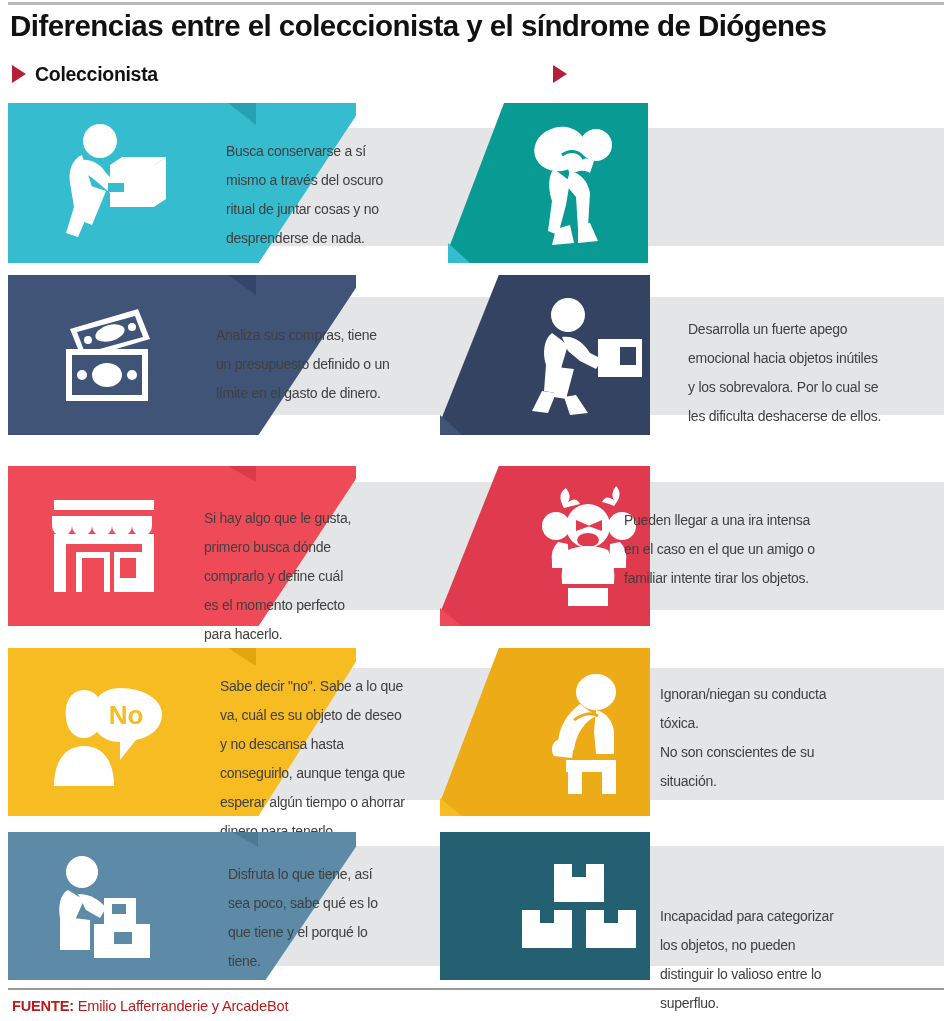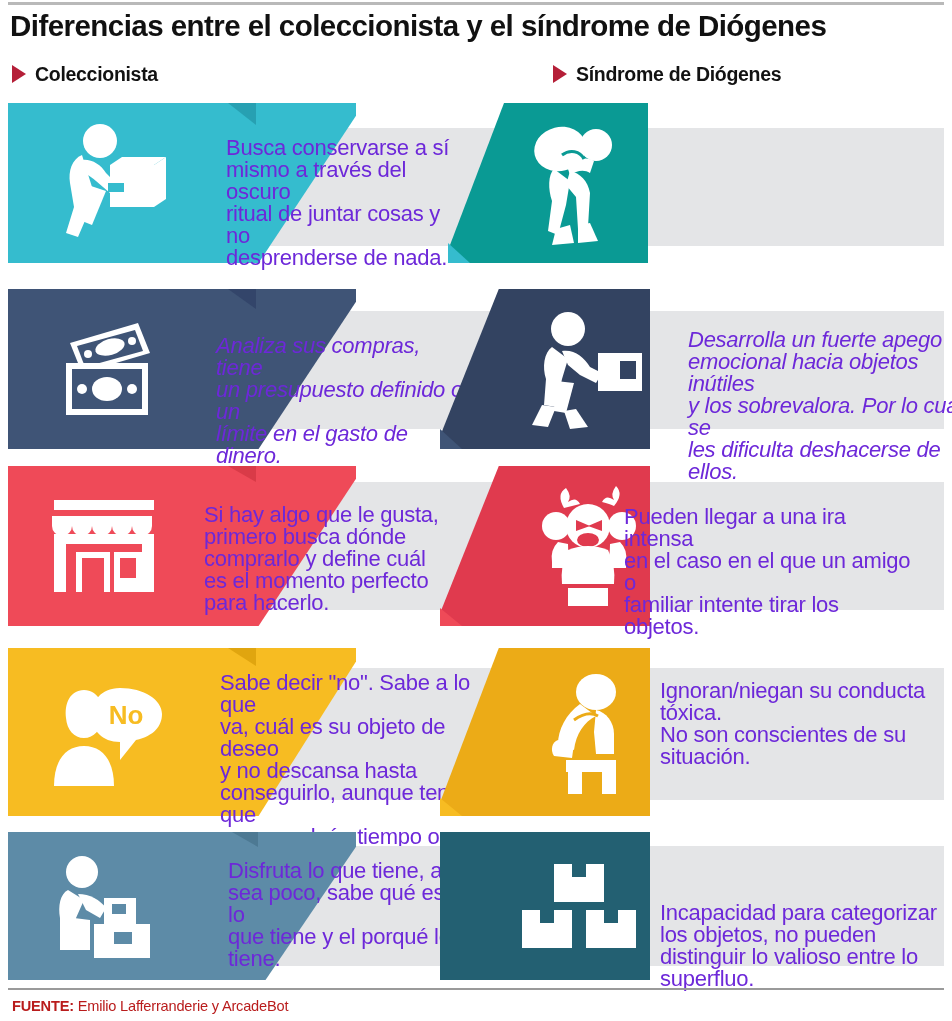--- a/index.html
+++ b/index.html
@@ -89,23 +89,23 @@
     clip-path: polygon(28% 0, 100% 0, 100% 100%, 0 100%, 0 92%);
   }
   .rfold {
     position: absolute;
     clip-path: polygon(0 0, 100% 100%, 0 100%);
   }
 
   
   .txt {
     position: absolute;
-    color: #6d28d9;
-    font-size: 22px;
-    line-height: 22px;
+    color: #404040;
+    font-size: 14px;
+    line-height: 29px;
     letter-spacing: -0.25px;
     white-space: pre-line;
   }
 
   
   .icon { position: absolute; }
   .icon svg { display: block; }
 
   
   .foot-rule {
@@ -132,21 +132,20 @@
 
   <h1 class="title">Diferencias entre el coleccionista y el síndrome de Diógenes</h1>
 
   <div class="colhead left">
     <span class="tri"></span>
     <span class="lbl">Coleccionista</span>
   </div>
 
   <div class="colhead right">
     <span class="tri"></span>
-    <span class="lbl">Síndrome de Diógenes</span>
   </div>
 
   <div class="row" style="top:103px;height:160px;">
     <div class="band" style="left:8px;top:25px;width:936px;height:118px;"></div>
 
     <div class="lpanel" style="top:0;width:348px;height:160px;background:#35bcce;"></div>
     <div class="lfold" style="left:228px;top:0;width:28px;height:22px;background:#27a0b2;"></div>
 
     <div class="icon" style="left:48px;top:18px;">
       <svg width="130" height="125" viewBox="0 0 130 125">
@@ -177,21 +176,21 @@
         <path d="M52 52 C62 54 70 62 72 74 L70 108 L60 110 L58 78 L48 66 Z" fill="#fff"></path>
         <path d="M48 44 C58 38 70 38 76 42 L72 54 C66 50 58 52 52 56 Z" fill="#fff"></path>
         <path d="M38 110 L52 106 L56 124 L34 126 Z" fill="#fff"></path>
         <path d="M60 106 L72 104 L80 122 L60 124 Z" fill="#fff"></path>
         <path d="M44 36 C52 30 62 32 66 40" stroke="#0a9a94" stroke-width="3" fill="none"></path>
       </svg>
     </div>
 
   </div>
 
-  <div class="row" style="top:289px;height:160px;font-style:italic;">
+  <div class="row" style="top:275px;height:160px;">
     <div class="band" style="left:8px;top:22px;width:936px;height:118px;"></div>
 
     <div class="lpanel" style="top:0;width:348px;height:160px;background:#3f5476;"></div>
     <div class="lfold" style="left:228px;top:0;width:28px;height:20px;background:#33456a;"></div>
 
     <div class="icon" style="left:40px;top:30px;">
       <svg width="136" height="102" viewBox="0 0 136 102">
         <path d="M30 24 L98 4 L110 34 L42 54 Z" fill="#fff"></path>
         <path d="M37 27 L95 11 L103 32 L45 48 Z" fill="#3f5476"></path>
         <ellipse cx="70" cy="28" rx="15" ry="8" transform="rotate(-16 70 28)" fill="#fff"></ellipse>

